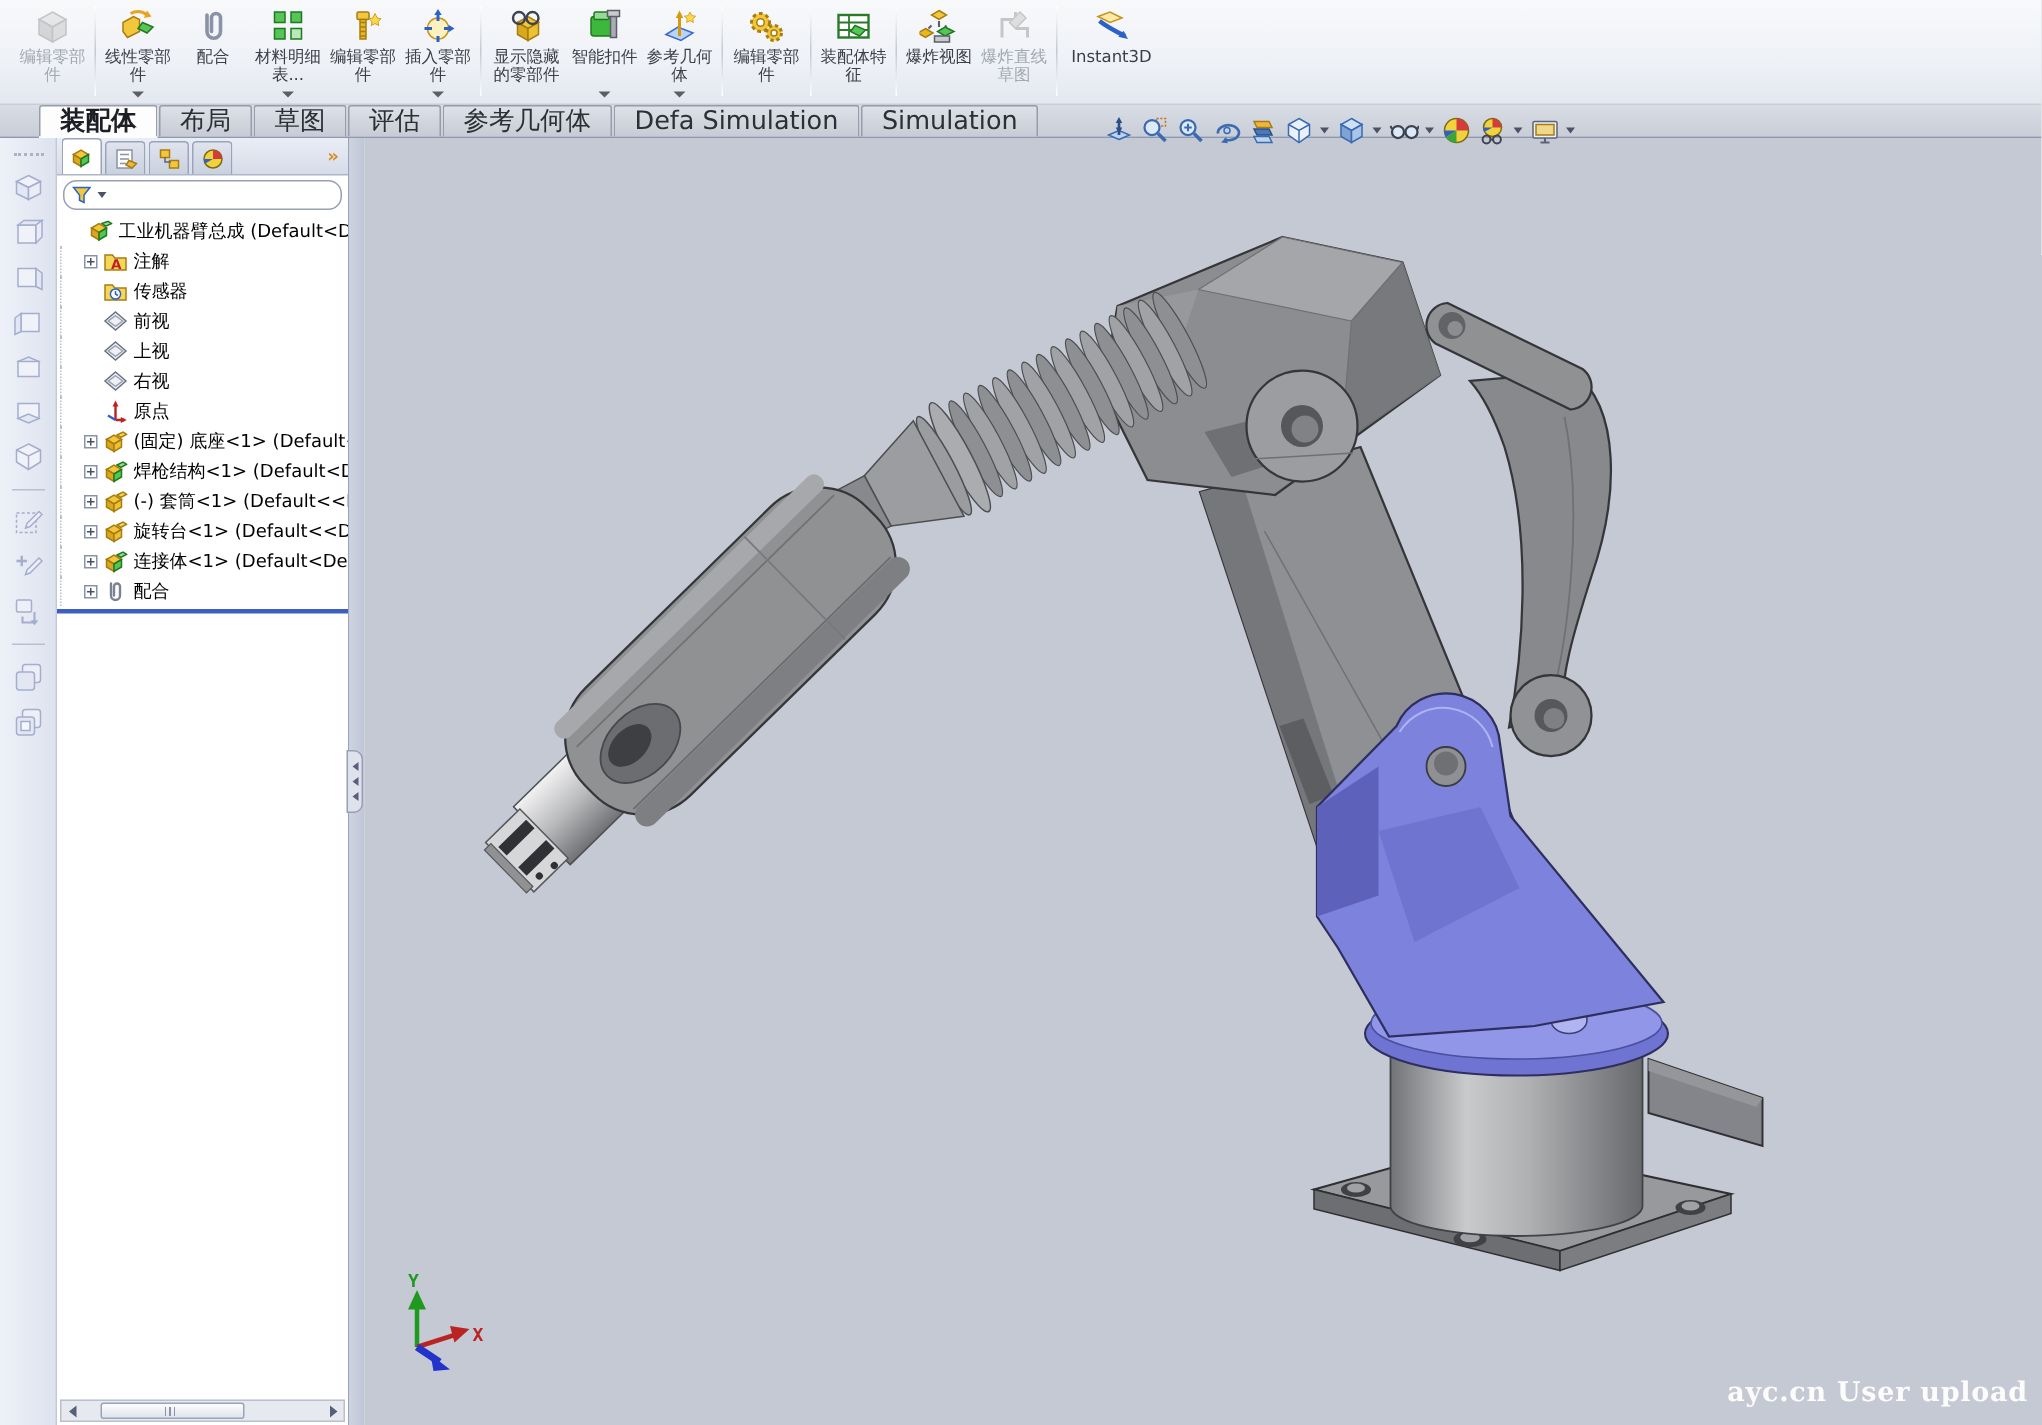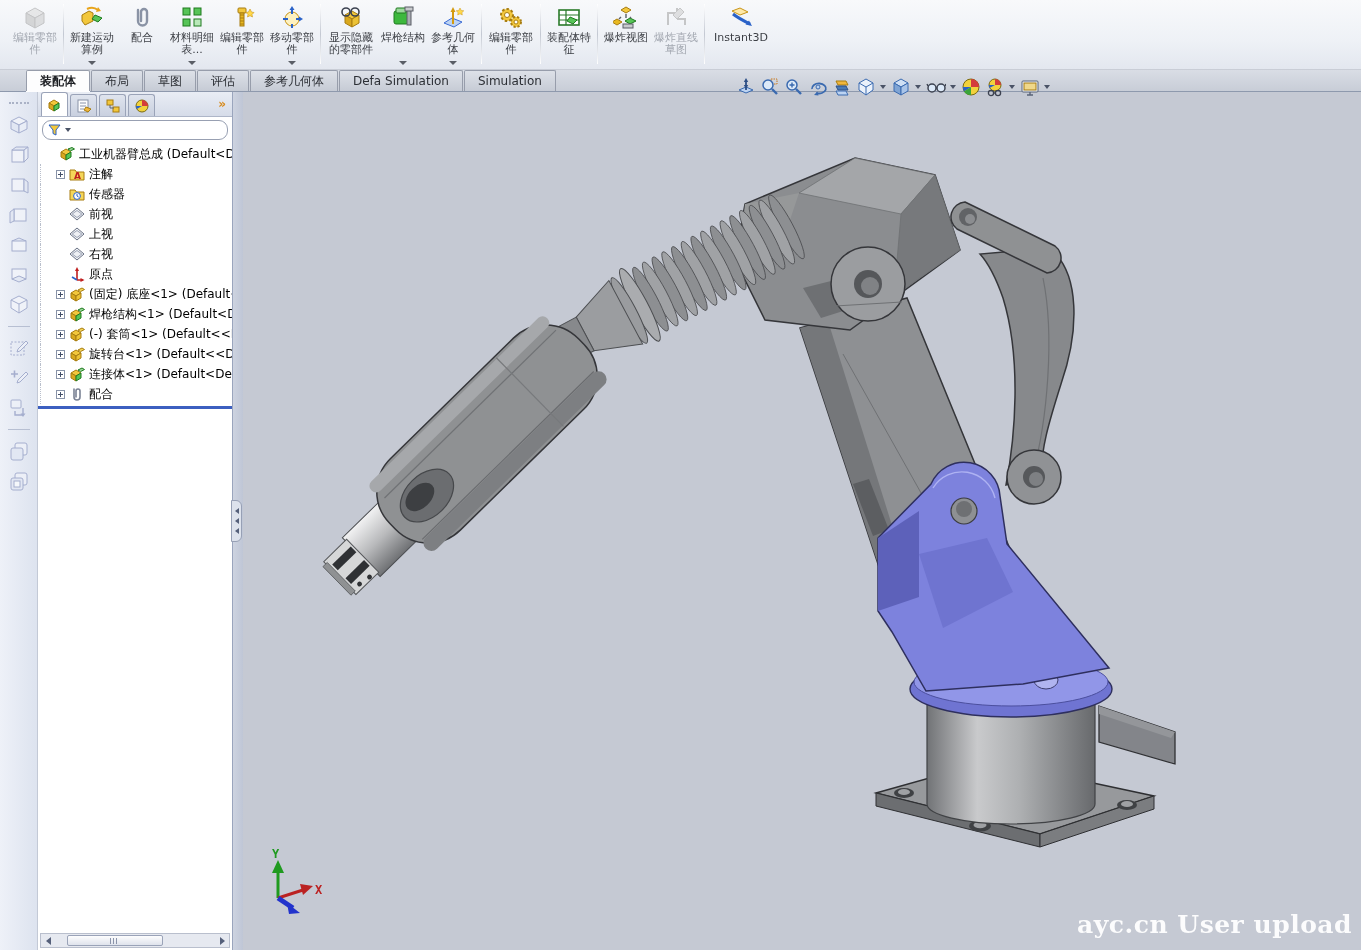--- a/index.html
+++ b/index.html
@@ -20,21 +20,21 @@
   .tbtn.disabled svg { filter:grayscale(1); opacity:.55; }
   .tbtn .caret { position:absolute; bottom:3px; left:50%; margin-left:-4px; width:0; height:0;
     border-left:4px solid transparent; border-right:4px solid transparent; border-top:4px solid #5a5e66; }
   .tsep { width:1px; height:60px; margin:2px 3px 0 3px;
     background:linear-gradient(#fff,#c3c8d2,#fff); flex:0 0 1px; }
 
   
   #tabstrip { position:absolute; left:0; top:70px; width:1361px; height:22px;
     background:linear-gradient(#d9dde5,#c8cdd7); border-bottom:1px solid #8e99ad;
     display:flex; align-items:flex-end; padding-left:26px; }
-  .tab { height:21px; padding:0 13px; font-size:12px; line-height:20px; color:#2c2f35;
+  .tab { height:21px; padding:0 13px; font-size:17px; line-height:20px; color:#2c2f35;
     background:linear-gradient(#dde1e8,#c6cbd5); border:1px solid #979dab; border-bottom:none;
     margin-right:1px; border-radius:2px 2px 0 0; cursor:default; }
   .tab.active { background:#fdfdfe; font-weight:bold; color:#1d1f24; position:relative; z-index:2;
     box-shadow:0 1px 0 #fdfdfe; }
 
   
   #leftstrip { position:absolute; left:0; top:92px; width:38px; height:858px;
     background:linear-gradient(90deg,#eef1f8,#dde3ef); border-right:1px solid #c3c9d6;
     display:flex; flex-direction:column; align-items:center; padding-top:10px; }
   #leftstrip .grip { width:20px; border-top:2px dotted #aab2c6; margin-bottom:6px; }
@@ -89,21 +89,21 @@
     background:#dde2ec; border:1px solid #97a0b5; border-radius:0 6px 6px 0;
     display:flex; flex-direction:column; justify-content:center; gap:4px; align-items:center; }
   #splitterhandle i { width:0; height:0; border-top:3px solid transparent; border-bottom:3px solid transparent;
     border-right:4px solid #55607a; }
 
   
   #viewport { position:absolute; left:243px; top:92px; width:1118px; height:858px;
     background:#c5c9d3; overflow:hidden; }
   #modelsvg { position:absolute; left:0; top:0; }
   #watermark { position:absolute; right:9px; bottom:11px; font-family:"DejaVu Serif","Liberation Serif",serif;
-    font-weight:bold; font-size:25px; color:rgba(255,255,255,.95); letter-spacing:.5px;text-align:center; }
+    font-weight:bold; font-size:18px; color:rgba(255,255,255,.95); letter-spacing:.5px;text-align:center; }
 
   
   #headsup { position:absolute; left:735px; top:75px; height:24px; display:flex; align-items:center;
     gap:2px; z-index:5; }
   .hbtn { display:flex; align-items:center; height:22px; padding:1px; }
   .hbtn svg { width:20px; height:20px; }
   .hcaret { width:0; height:0; border-left:3.5px solid transparent; border-right:3.5px solid transparent;
     border-top:4px solid #4a5366; margin:0 2px 0 1px; }
 </style>
 </head>
@@ -121,21 +121,21 @@
       <span class="tlabel">编辑零部件</span>
     </div>
     <div class="tsep"></div>
     <div class="tbtn">
       <svg class="ticon24" viewBox="0 0 26 26">
           <path d="M3 10 L10 6 L14 8 L14 16 L6 20 L3 16 Z" fill="#f2c73c" stroke="#a87d10"></path>
           <polygon points="16,10 23,13 19,17 13,14" fill="#57c457" stroke="#1e7a1e"></polygon>
           <path d="M8 4 Q14 1 19 5" fill="none" stroke="#e8a41a" stroke-width="2"></path>
           <polygon points="19,2 22,6 17,7" fill="#e8a41a"></polygon>
         </svg>
-      <span class="tlabel">新建运动算例</span>
+      <span class="tlabel">线性零部件</span>
       <i class="caret"></i>
     </div>
     <div class="tbtn">
       <svg class="ticon24" viewBox="0 0 26 26">
           <path d="M9 5 v11 a4.5 4.5 0 0 0 9 0 v-9 a3 3 0 0 0 -6 0 v9" fill="none" stroke="#8a93a5" stroke-width="2.4" stroke-linecap="round"></path>
         </svg>
       <span class="tlabel">配合</span>
     </div>
     <div class="tbtn">
       <svg class="ticon24" viewBox="0 0 26 26">
@@ -156,21 +156,21 @@
         </svg>
       <span class="tlabel">编辑零部件</span>
     </div>
     <div class="tbtn">
       <svg class="ticon24" viewBox="0 0 26 26">
           <circle cx="13" cy="14" r="7" fill="#fdf1c0" stroke="#c89417"></circle>
           <path d="M13 3 v6 M13 19 v4 M4 14 h5 M17 14 h5" stroke="#2a62c8" stroke-width="2"></path>
           <polygon points="13,1 10.5,5 15.5,5" fill="#2a62c8"></polygon>
           <polygon points="24,14 20,11.5 20,16.5" fill="#2a62c8"></polygon>
         </svg>
-      <span class="tlabel">移动零部件</span>
+      <span class="tlabel">插入零部件</span>
       <i class="caret"></i>
     </div>
     <div class="tsep"></div>
     <div class="tbtn" style="width:54px">
       <svg class="ticon24" viewBox="0 0 26 26">
           <polygon points="7,10 14,6 21,10 14,14" fill="#f2c73c" stroke="#a87d10"></polygon>
           <polygon points="7,10 14,14 14,22 7,18" fill="#d9a81e" stroke="#a87d10"></polygon>
           <polygon points="21,10 14,14 14,22 21,18" fill="#ecc235" stroke="#a87d10"></polygon>
           <circle cx="8" cy="7" r="4" fill="none" stroke="#3c4250" stroke-width="1.6"></circle>
           <circle cx="17" cy="7" r="4" fill="none" stroke="#3c4250" stroke-width="1.6"></circle>
@@ -178,21 +178,21 @@
         </svg>
       <span class="tlabel">显示隐藏的零部件</span>
     </div>
     <div class="tbtn">
       <svg class="ticon24" viewBox="0 0 26 26">
           <rect x="4" y="6" width="14" height="13" rx="2" fill="#3db83d" stroke="#1e7a1e"></rect>
           <rect x="6" y="3" width="10" height="5" rx="1" fill="#9ad89a" stroke="#1e7a1e"></rect>
           <rect x="17" y="4" width="4" height="16" fill="#a9acb2" stroke="#5a5e66"></rect>
           <rect x="15" y="2" width="8" height="4" fill="#c8cacd" stroke="#5a5e66"></rect>
         </svg>
-      <span class="tlabel">焊枪结构</span>
+      <span class="tlabel">智能扣件</span>
       <i class="caret"></i>
     </div>
     <div class="tbtn">
       <svg class="ticon24" viewBox="0 0 26 26">
           <polygon points="4,18 12,13 22,17 14,22" fill="#bcd3f2" stroke="#3a6ad4"></polygon>
           <path d="M13 19 V5" stroke="#d49a10" stroke-width="2"></path>
           <polygon points="13,2 10.5,7 15.5,7" fill="#d49a10"></polygon>
           <polygon points="20,3 21.2,5.4 23.8,5.8 21.9,7.6 22.3,10 20,8.8 17.7,10 18.1,7.6 16.2,5.8 18.8,5.4" fill="#ffd84a" stroke="#c89417" stroke-width=".5"></polygon>
         </svg>
       <span class="tlabel">参考几何体</span>

